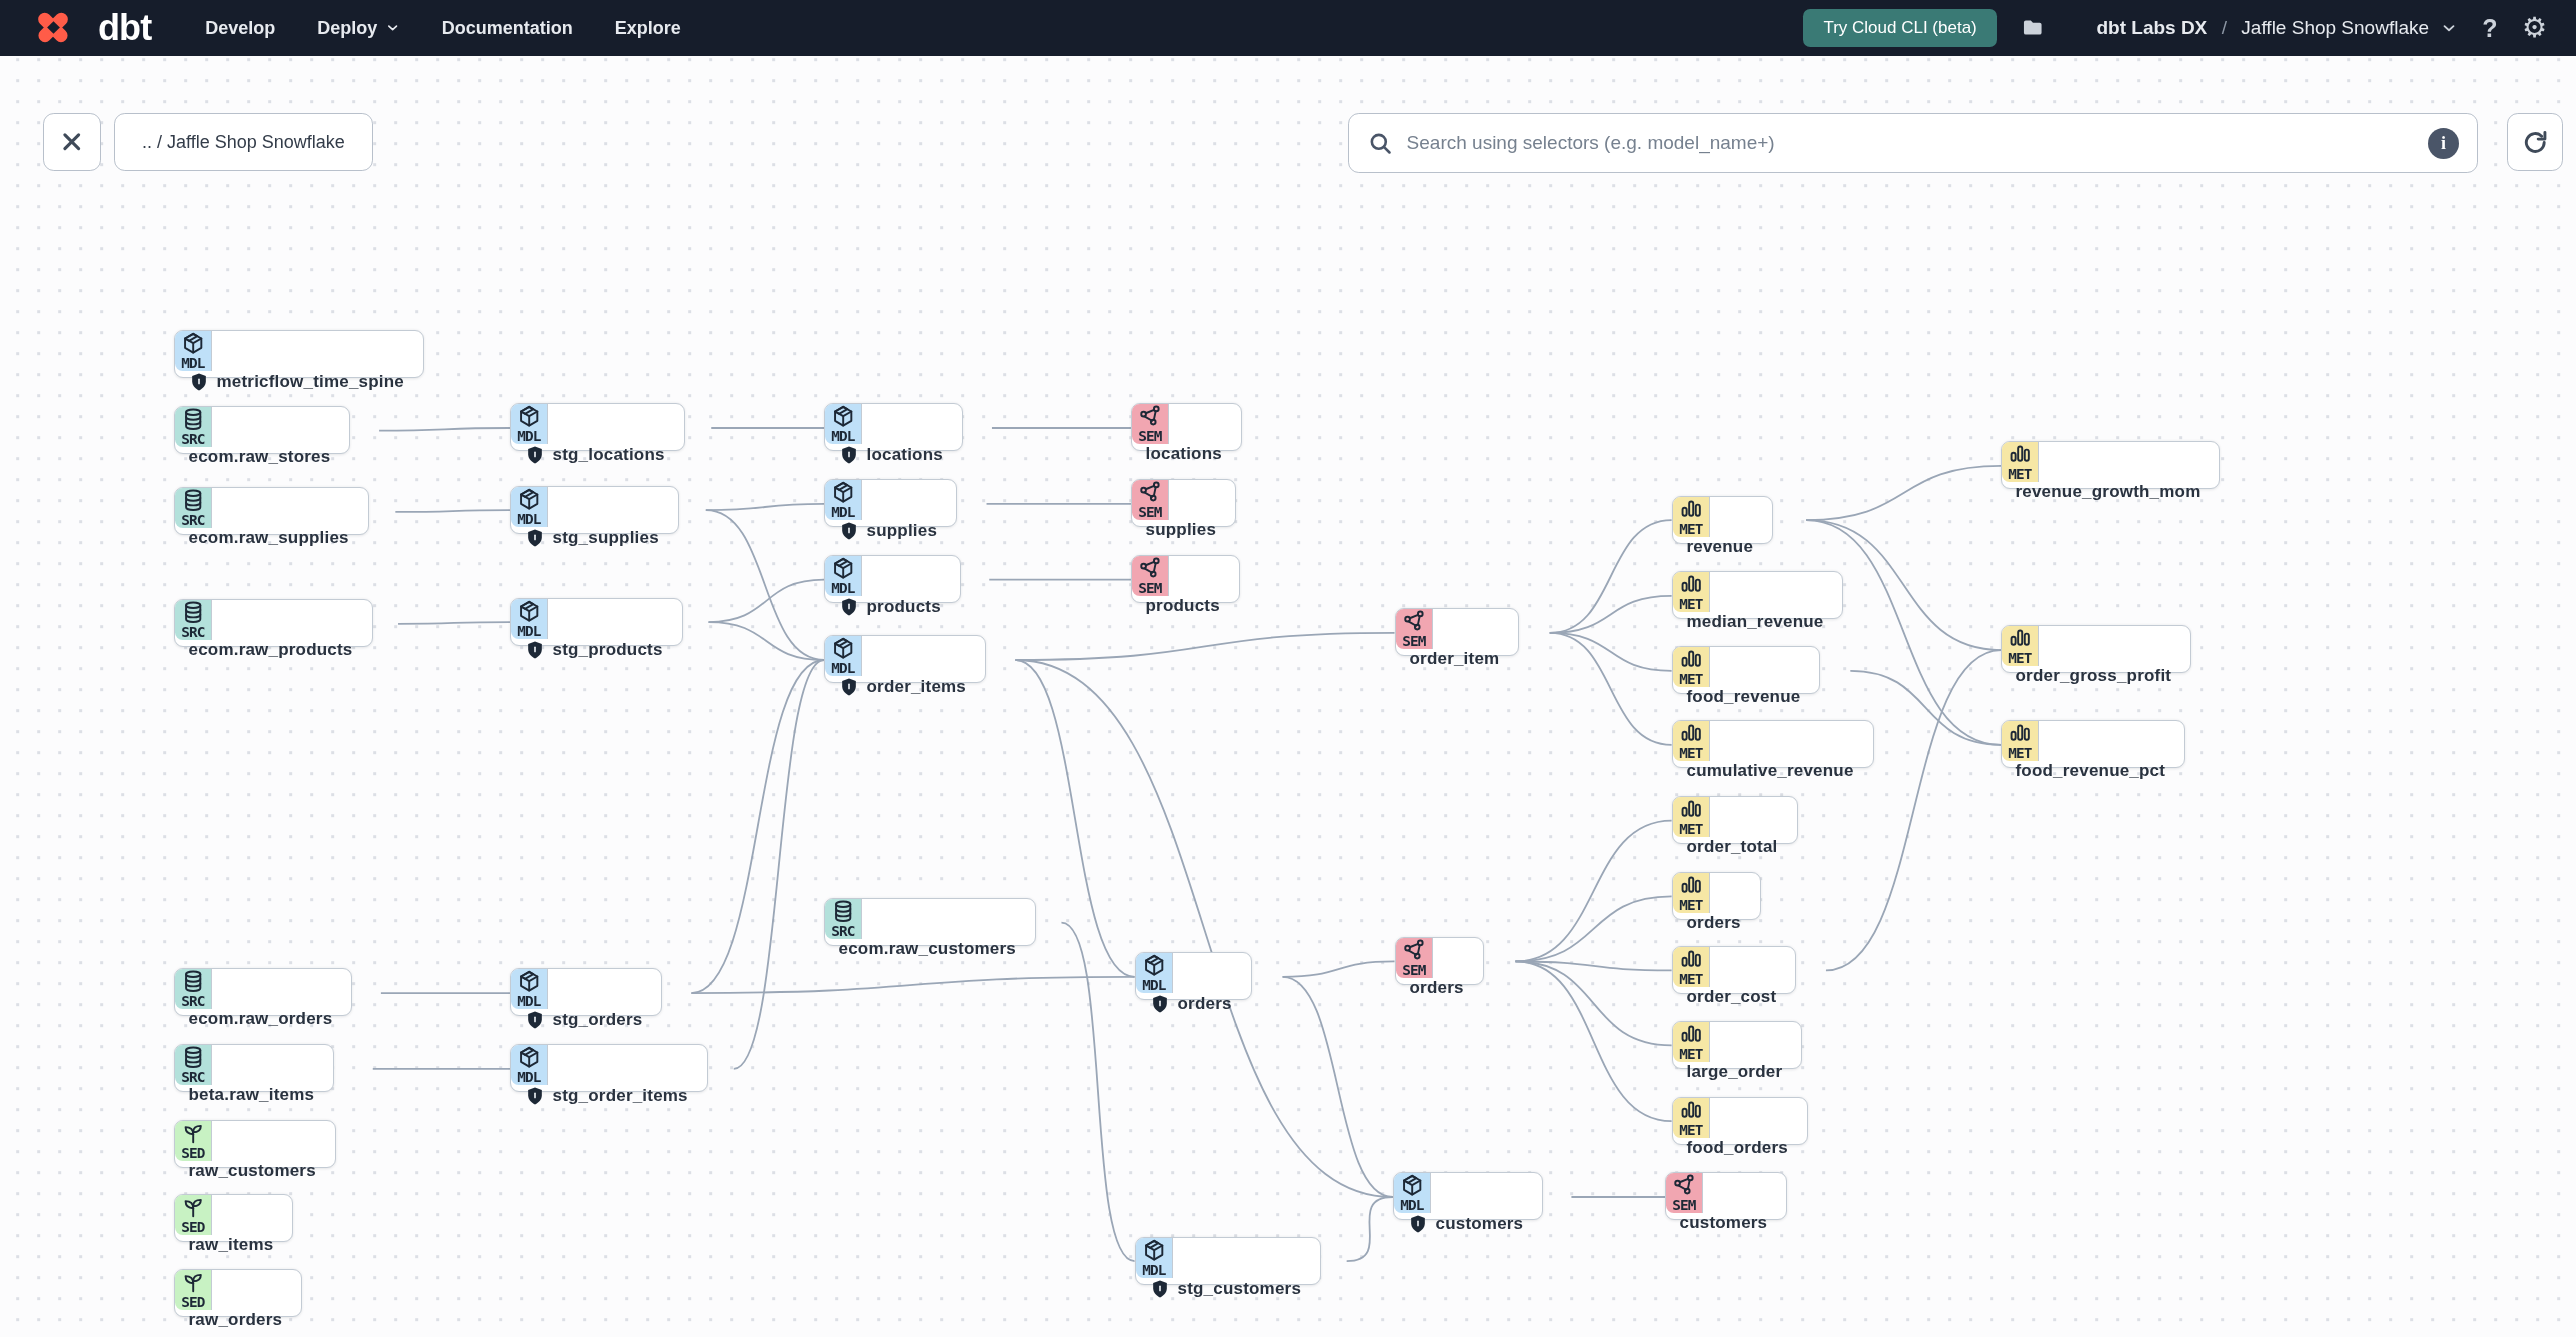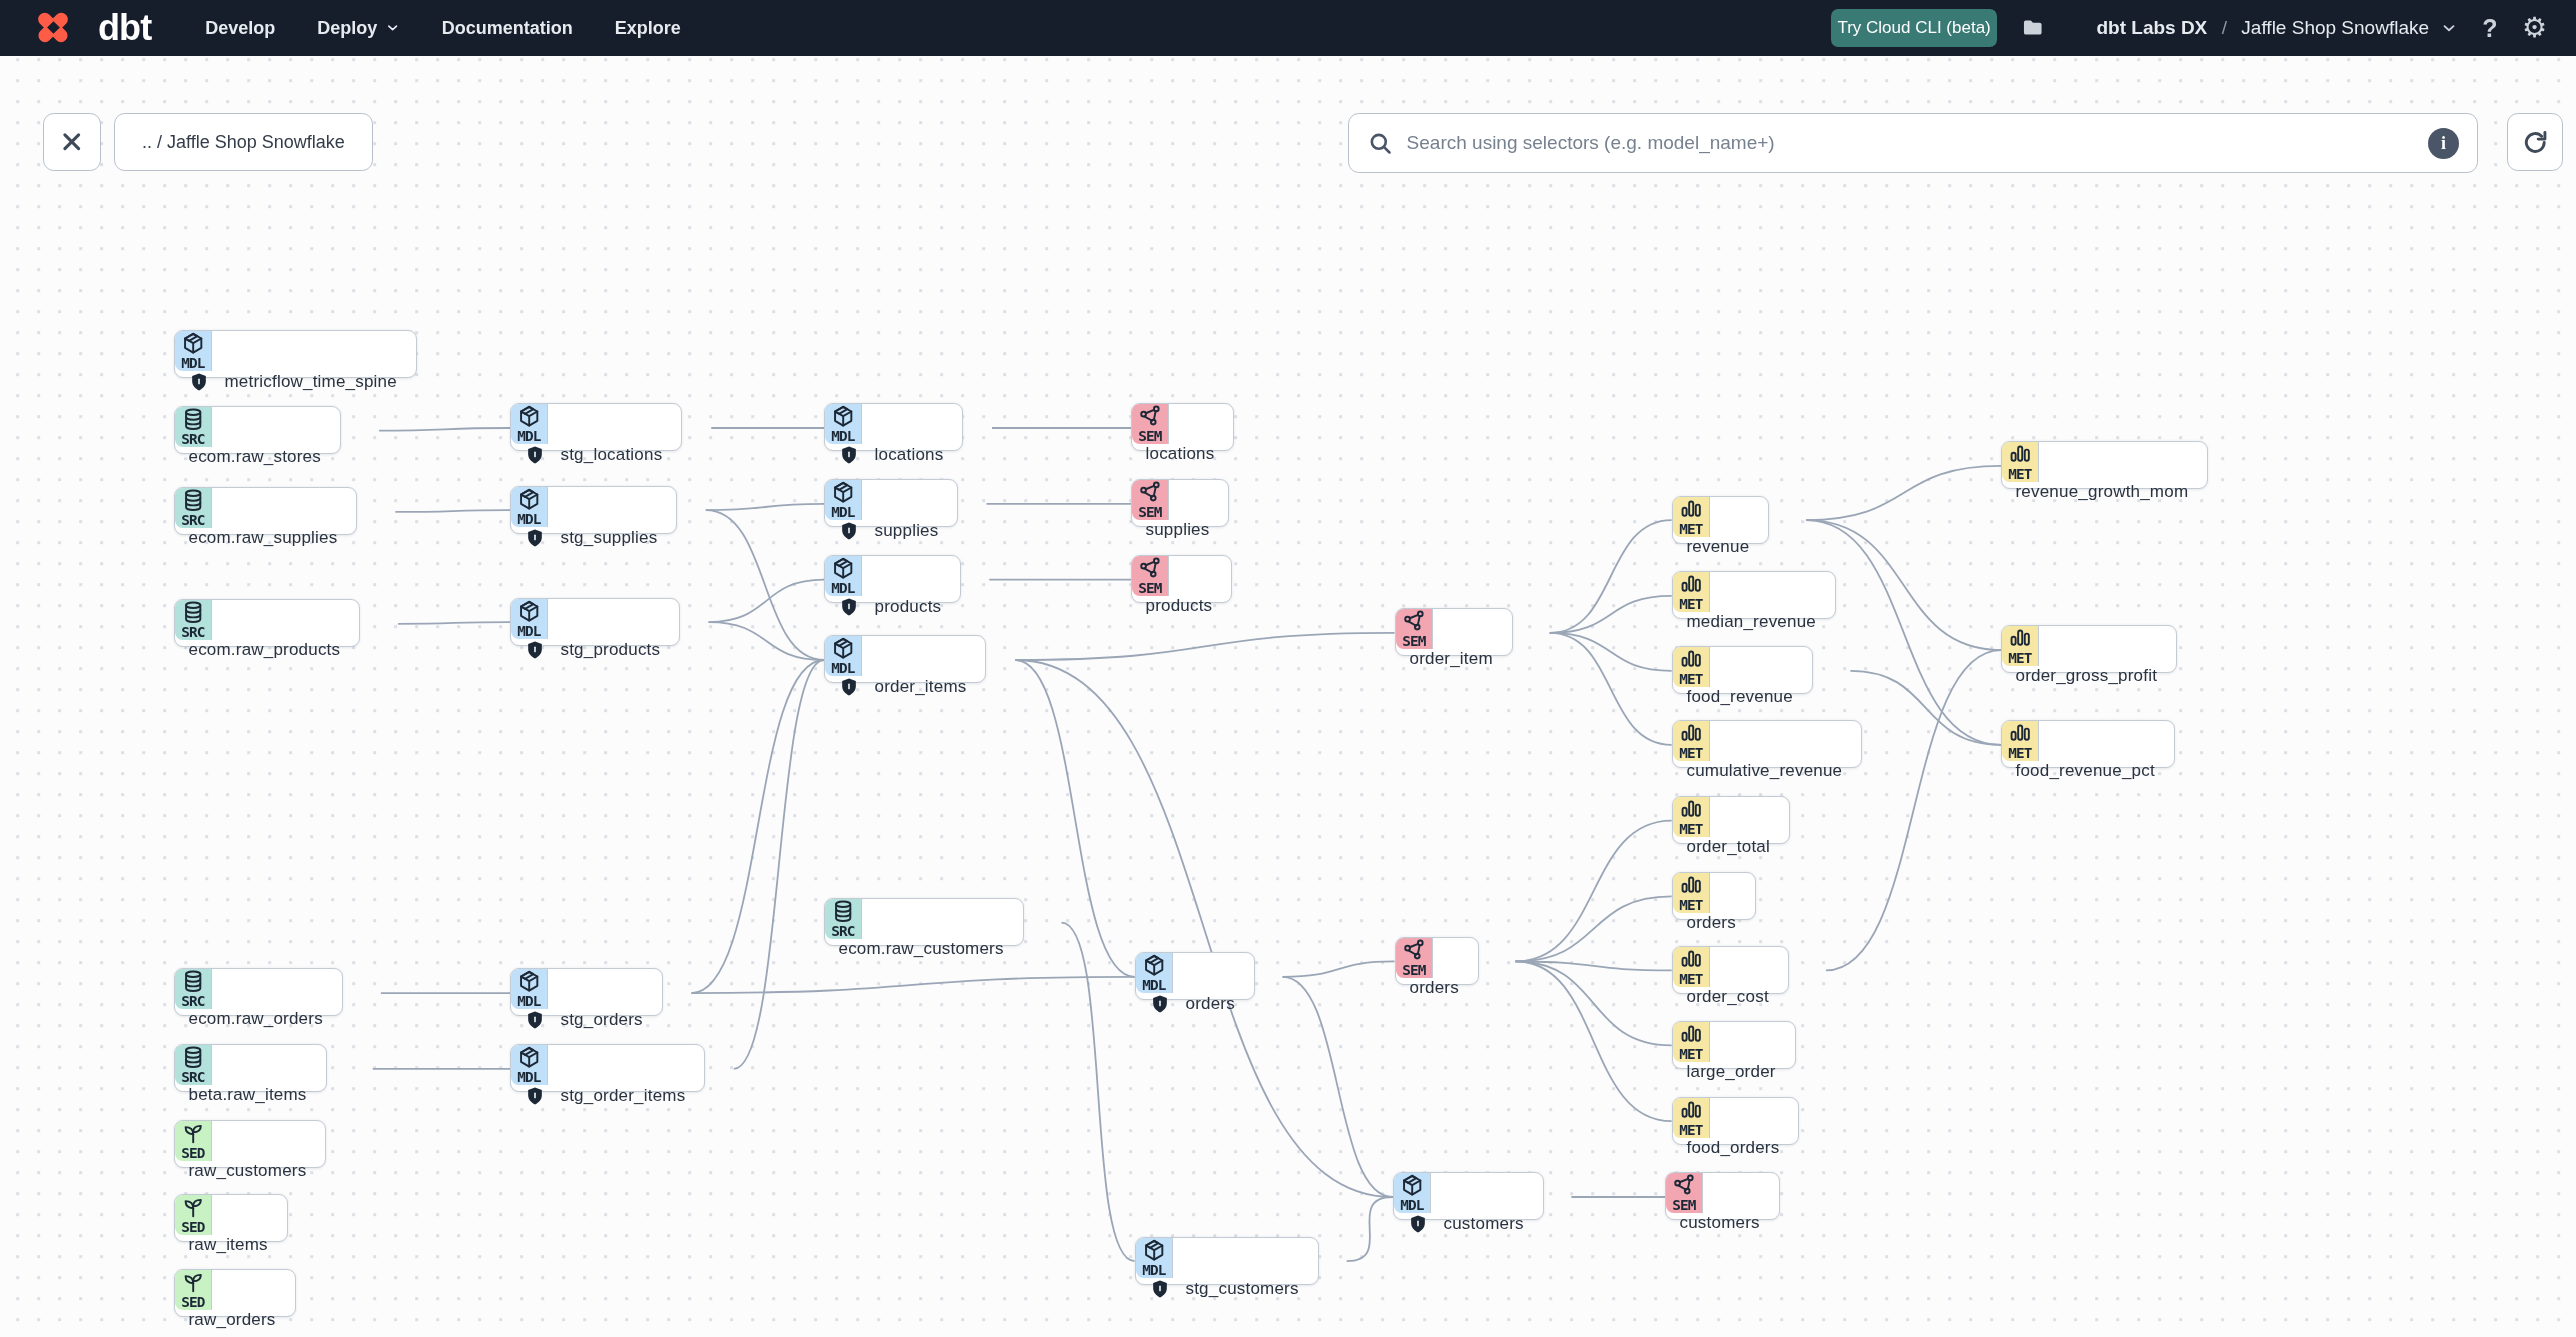--- a/index.html
+++ b/index.html
@@ -17,40 +17,40 @@
   
   .node { position:absolute; height:48px; display:flex; align-items:stretch;
           background:#ffffff; border:1.4px solid #c3cbd4; border-radius:9px;
           box-shadow:0 0.9px 2.7px rgba(23,30,43,.10); cursor:pointer;flex-direction:column; }
   .node .tab { width:37px; border-right:1.4px solid #c3cbd4;
                border-radius:7.7px 0 0 7.7px; display:flex; flex-direction:column;
                align-items:center; justify-content:center; gap:0.9px; color:#1d2836; }
   .node .tab svg { display:block; }
   .node .tag { font-family:"DejaVu Sans Mono", monospace; font-size:14.4px;
                font-weight:700; letter-spacing:-0.9px; line-height:14.4px; }
-  .node .body { display:flex; align-items:center; gap:16px; padding:0 19px 0 13.5px;
-                font-size:17px; font-weight:400; color:#29323f; white-space:nowrap;
+  .node .body { display:flex; align-items:center; gap:8px; padding:0 19px 0 13.5px;
+                font-size:17px; font-weight:700; color:#29323f; white-space:nowrap;
                 letter-spacing:0.2px; }
 
   
   #topnav { position:absolute; left:0; top:0; width:2576px; height:56px;
             display:flex; align-items:center; z-index:30; }
   .nav-left { display:flex; align-items:center; }
   .logo { position:relative; width:42px; height:42px; margin:0 23.5px 0 32.5px; }
   .logo .bar { position:absolute; left:2.7px; top:14.4px; width:36px; height:12.6px;
                border-radius:6.3px; }
   .logo .hole { position:absolute; left:16.2px; top:16.2px; width:9px; height:9px;
                 transform:rotate(45deg); }
   .brand { font-size:36px; font-weight:700; color:#fff; letter-spacing:-0.9px;
            margin-right:54px; }
   .nav-link { font-size:18px; font-weight:700; color:#e7eaef; margin-right:42px;
               display:flex; align-items:center; gap:7.2px; cursor:pointer; }
   .nav-right { margin-left:auto; display:flex; align-items:center; gap:24.4px;
                padding-right:29px; }
-  .cta { color:#fff; font-size:17px; font-weight:500; padding:9px 6px;
+  .cta { color:#fff; font-size:17px; font-weight:500; padding:9px 20px;
          border-radius:7.2px; cursor:pointer; }
   .proj { display:flex; align-items:center; gap:10.8px; font-size:19px; color:#e7eaef; }
   .proj .acct { font-weight:700;margin-left:41px; }
   .proj .sep { color:#8d97a5; padding:0 3.6px; }
   .help-glyph { font-size:25px; font-weight:700; color:#ccd2da; }
   .gear-glyph { font-size:28px; color:#ccd2da; line-height:1; }
 
   
   .ctl { position:absolute; background:#fff; border:1.4px solid #b8c0cb;
          border-radius:10.8px; display:flex; align-items:center; z-index:20; }

